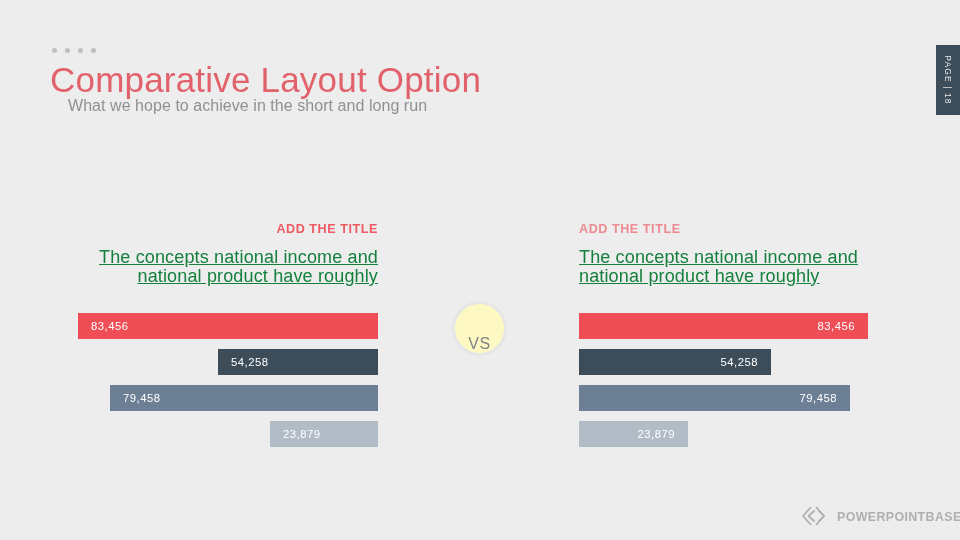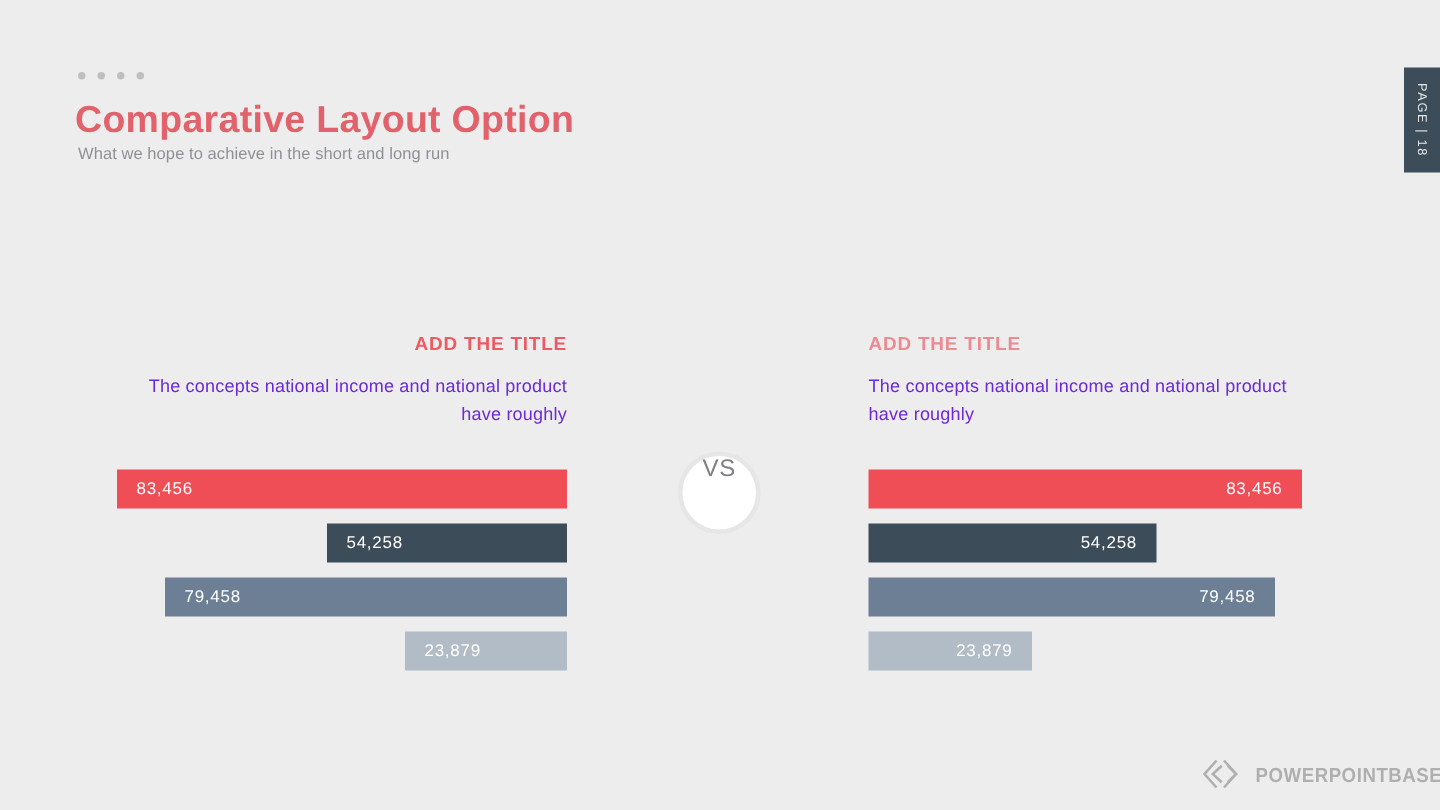--- a/index.html
+++ b/index.html
@@ -60,32 +60,32 @@
     border-radius: 50%;
     background: #BFBFBF;
   }
 
   
   .headline {
     position: absolute;
     left: 50px;
     top: 58px;
     color: #E2626C;
-    font-size: 25px;
-    font-weight: 700;
+    font-size: 35px;
+    font-weight: 400;
     letter-spacing: 0.2px;
     line-height: 44px;
     font-family: "Liberation Sans", sans-serif;
   }
   .subhead {
     position: absolute;
-    left: 52px;
+    left: 68px;
     top: 97px;
     color: #8E9194;
-    font-size: 11px;
+    font-size: 16px;
     font-weight: 300;
     letter-spacing: 0.05px;
     font-family: "Liberation Sans", sans-serif;
   }
 
   
   .intro {
     position: absolute;
     left: 52px;
     top: 139px;
@@ -110,27 +110,28 @@
     color: #ED5A63;
     font-size: 12.6px;
     font-weight: 700;
     letter-spacing: 0.55px;
     font-family: "Liberation Sans", sans-serif;
     margin: 0 0 12px 0;
   }
   .col-right .col-title { color: #ED8A91; }
 
   .col-desc {
-    color: #6d28d9;
-    font-size: 12px;
+    color: #15803d;
+    font-size: 18px;
     font-weight: 300;
     line-height: 19px;
     letter-spacing: 0.15px;
     font-family: "Liberation Sans", sans-serif;
     margin: 0;
+    text-decoration: underline;
   }
 
   
   .bars {
     position: absolute;
     top: 313px;
   }
   .bars-left  { left: 78px;  width: 300px; }
   .bars-right { left: 579px; width: 300px; }
 
@@ -161,25 +162,25 @@
   }
 
   
   .vs-badge {
     position: absolute;
     left: 452px;
     top: 301px;
     width: 55px;
     height: 55px;
     border-radius: 50%;
-    background: #ffffff;
+    background: #fef9c3;
     border: 3px solid #E6E6E6;
     box-sizing: border-box;
     display: flex;
-    align-items: flex-start;
+    align-items: flex-end;
     justify-content: center;
   }
   .vs-text {
     color: #7E8184;
     font-size: 16px;
     font-weight: 300;
     letter-spacing: 0.5px;
     font-family: "Liberation Sans", sans-serif;
   }
 

